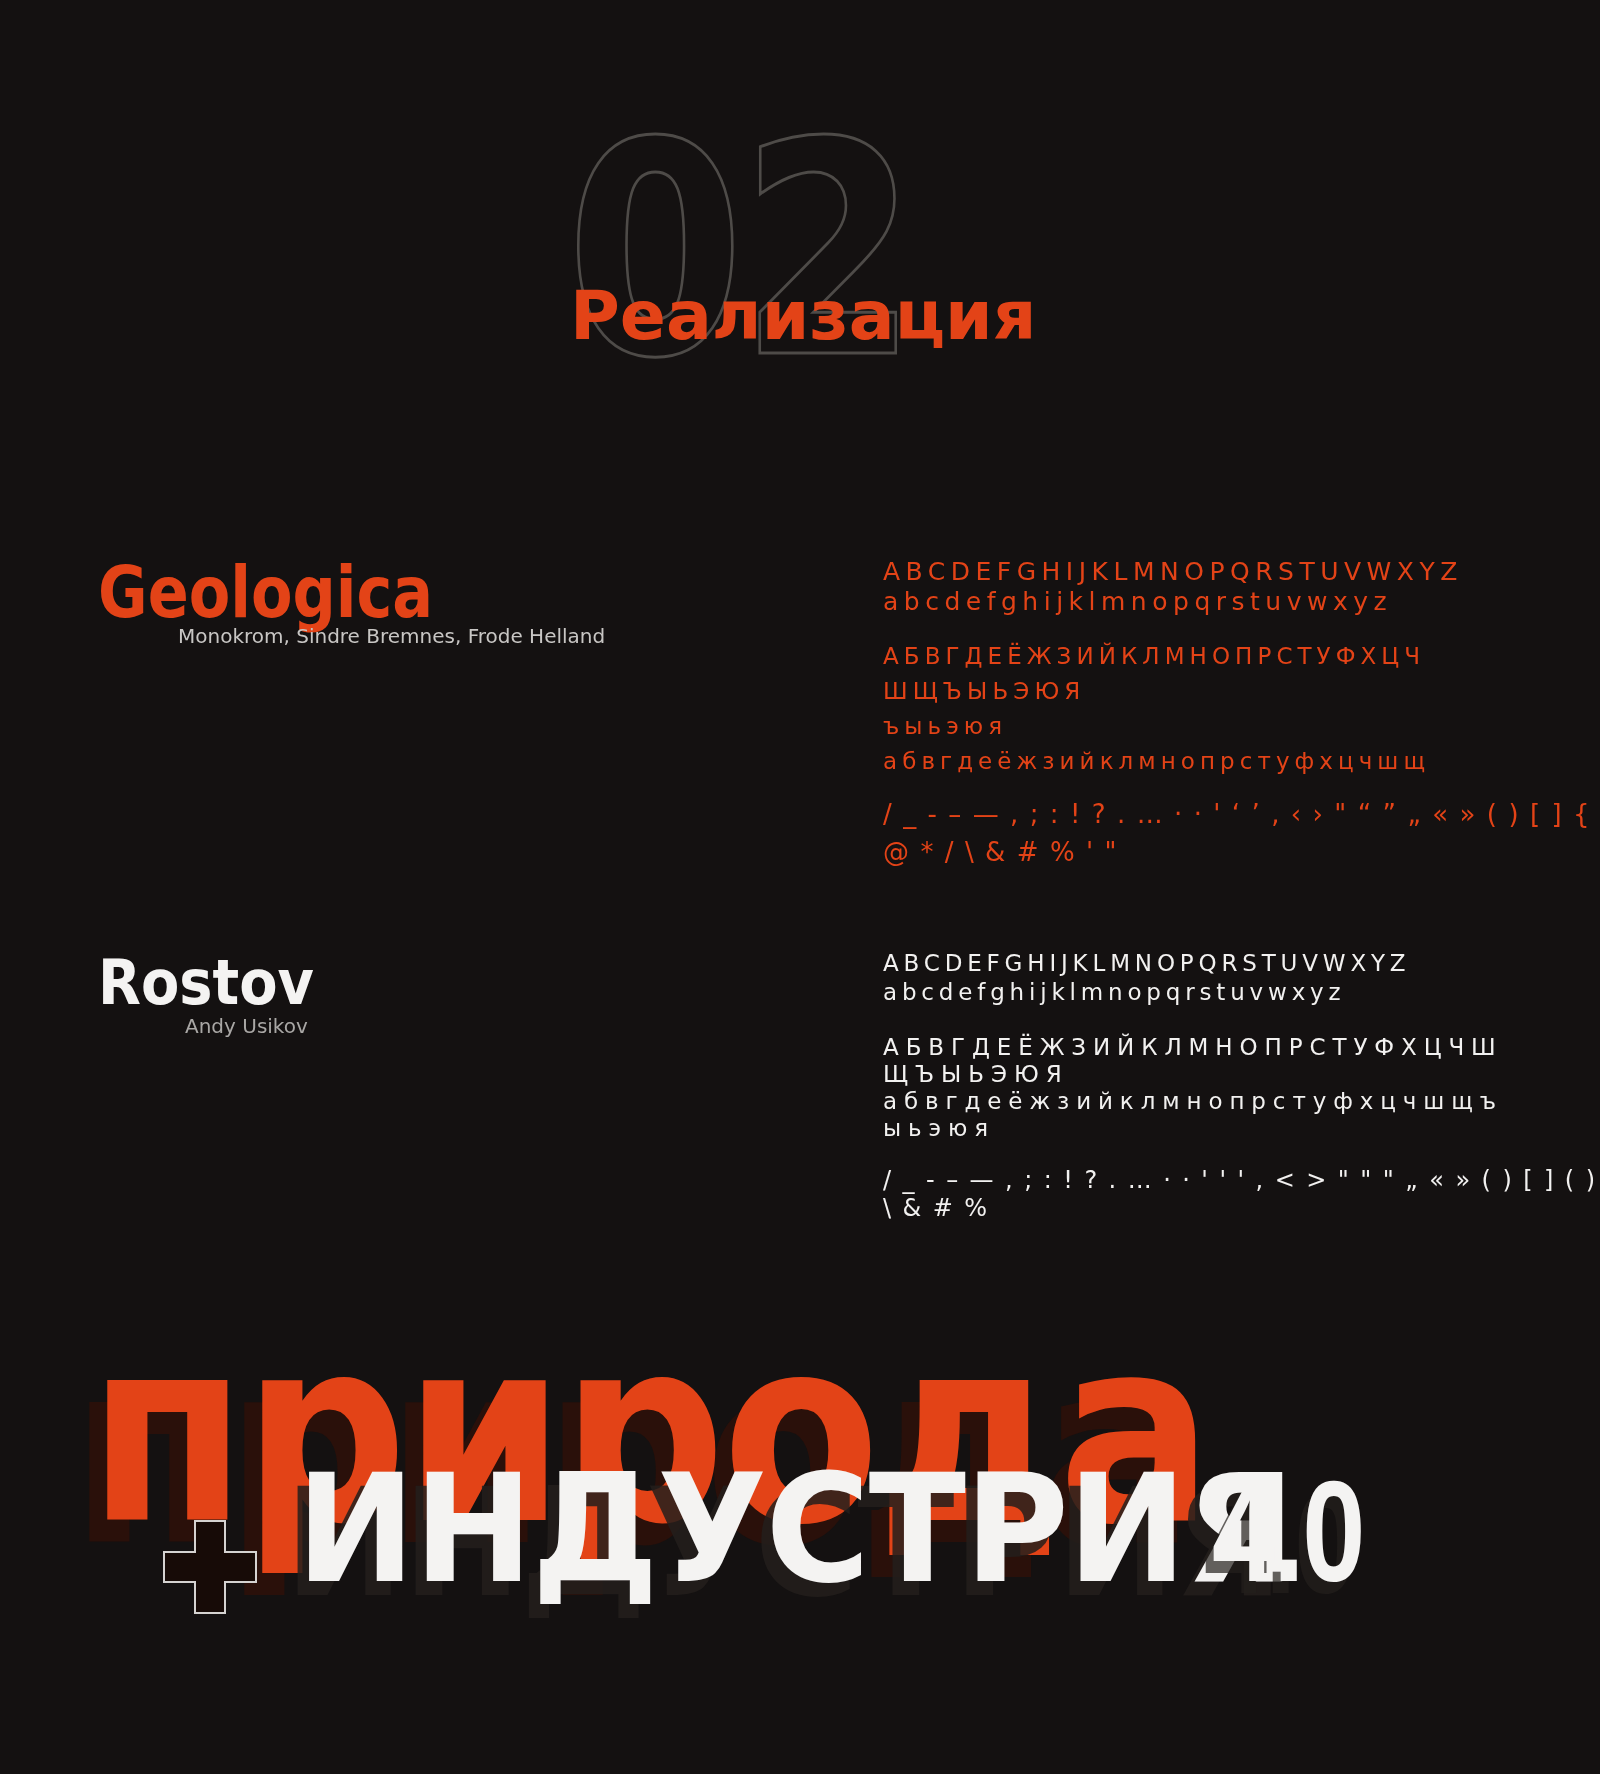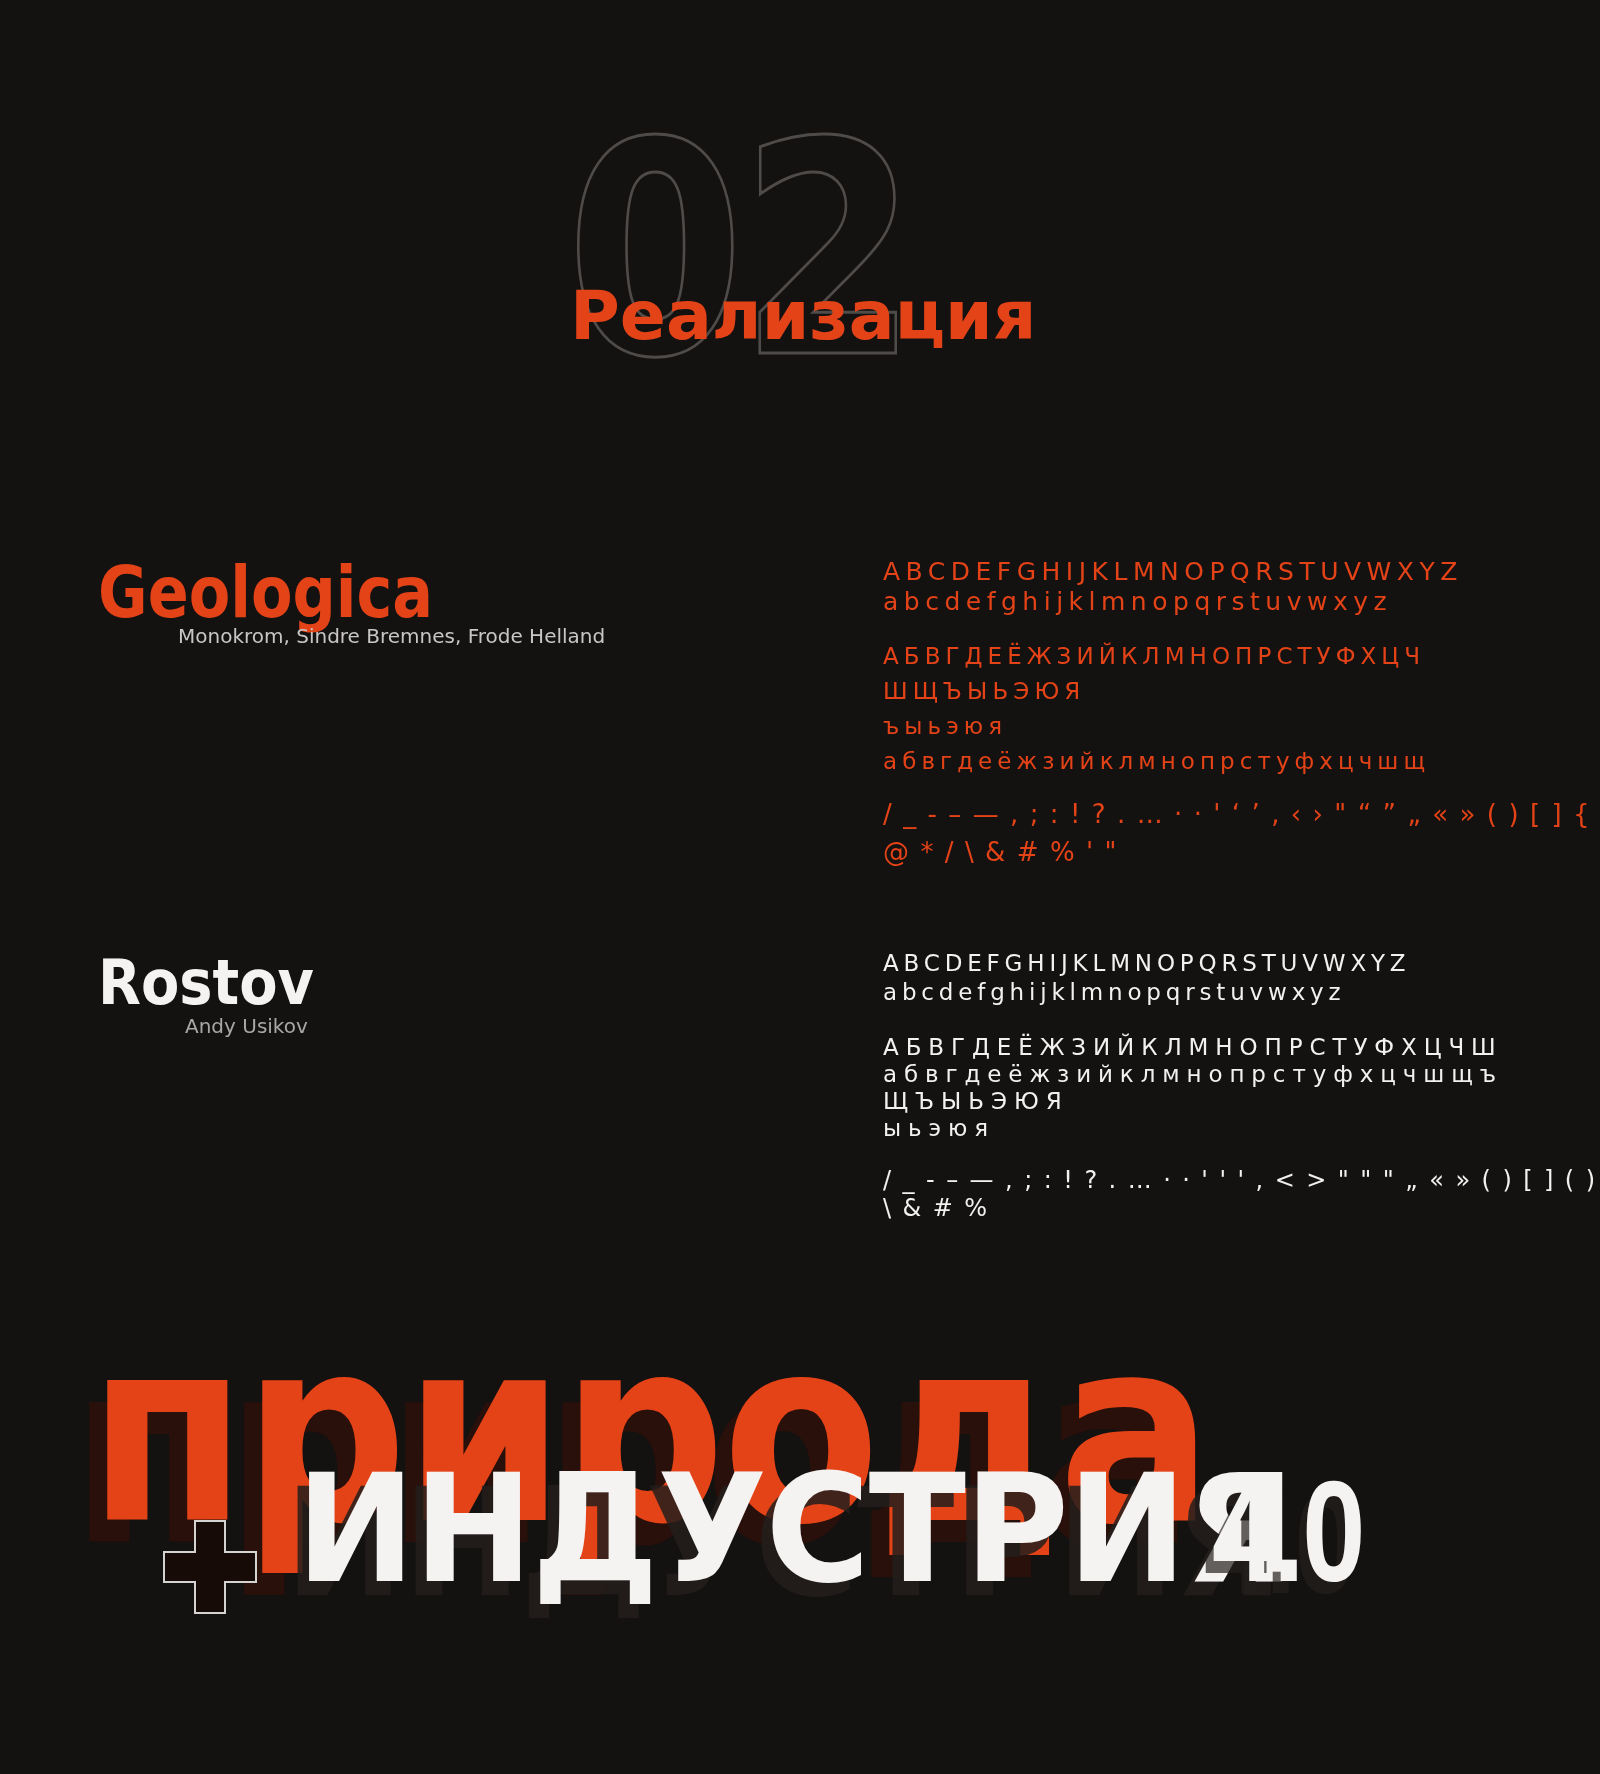--- a/index.html
+++ b/index.html
@@ -82,22 +82,22 @@
 
   <h2 class="abs font-name r-name">Rostov</h2>
   <div class="abs r-authors">Andy Usikov</div>
 
   <div class="abs glyphs r-col r-latin">
     <div>ABCDEFGHIJKLMNOPQRSTUVWXYZ</div>
     <div>abcdefghijklmnopqrstuvwxyz</div>
   </div>
   <div class="abs glyphs r-col r-cyr">
     <div>АБВГДЕЁЖЗИЙКЛМНОПРСТУФХЦЧШ</div>
+    <div>ЩЪЫЬЭЮЯ</div>
     <div>абвгдеёжзийклмнопрстуфхцчшщъ</div>
-    <div>ЩЪЫЬЭЮЯ</div>
     <div>ыьэюя</div>
   </div>
   <div class="abs glyphs r-col r-punct">
     <div>/ _ - – — , ; : ! ? . … · · ' ' ' , &lt; &gt; " " " „ « » ( ) [ ] ( ) @ * /</div>
     <div>\ &amp; # %</div>
   </div>
 
   <div class="abs word-nature">природа</div>
   <div class="abs plus-wrap">
     <svg width="96" height="96" viewBox="0 0 96 96">

